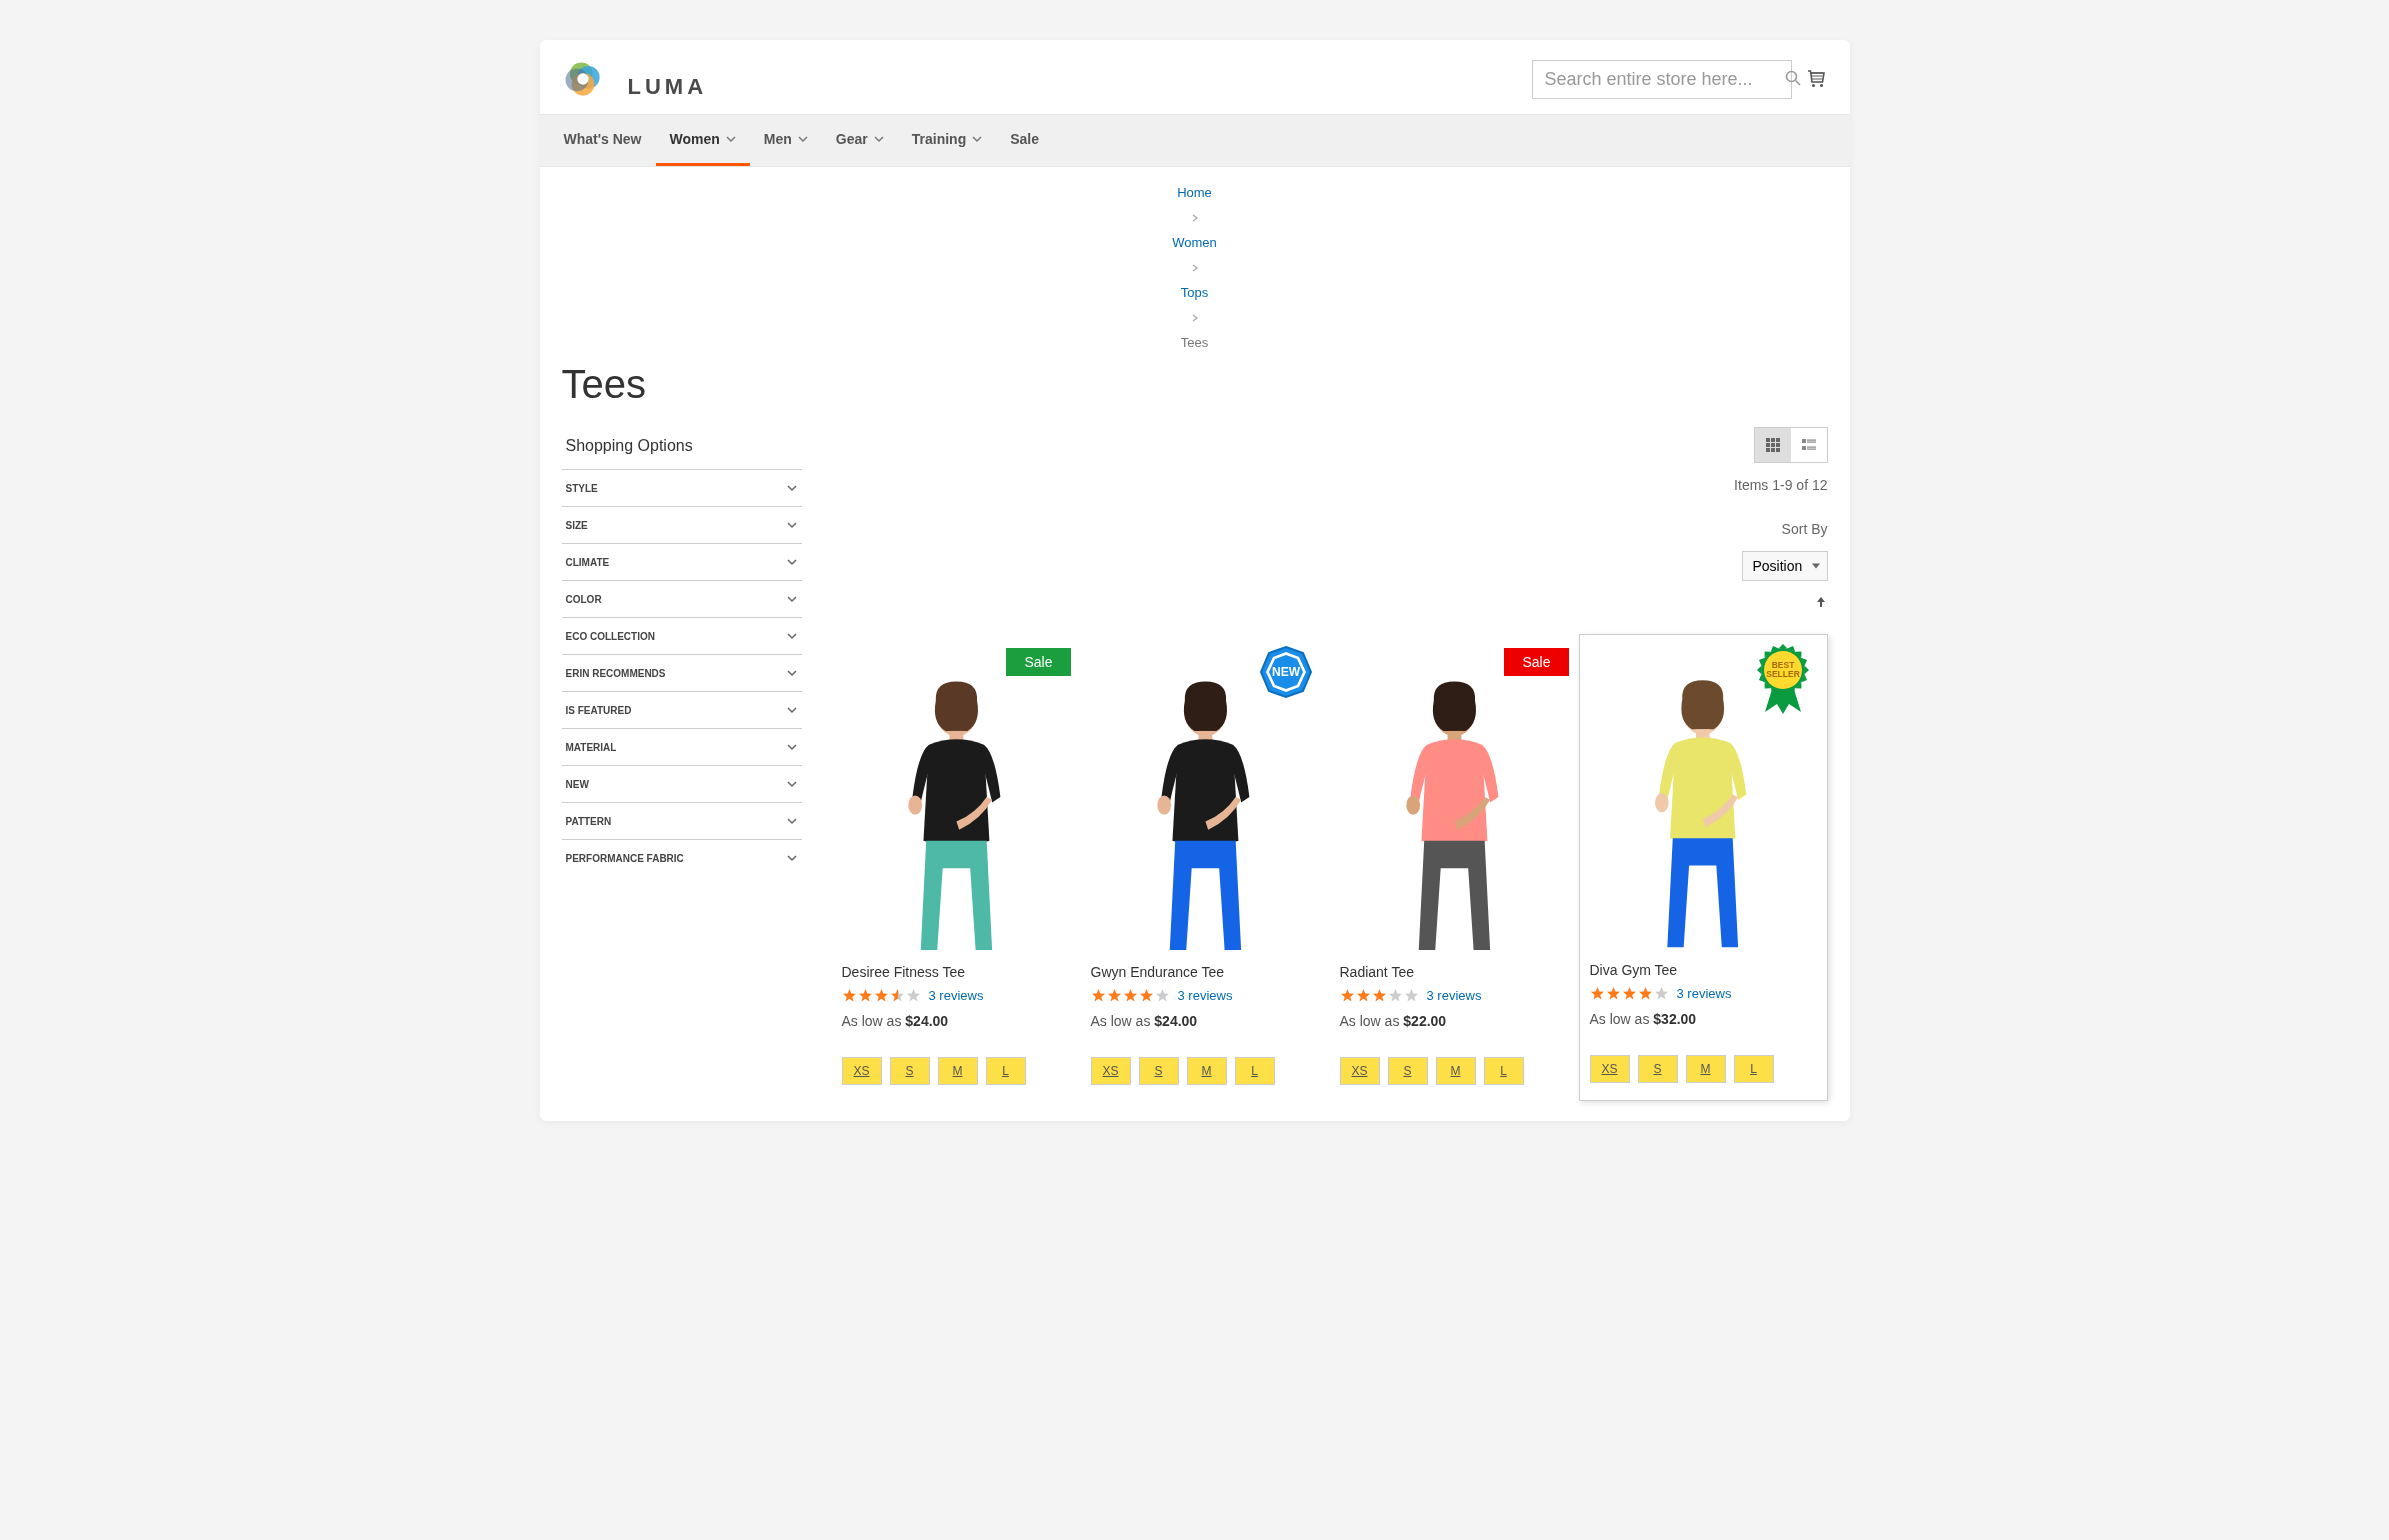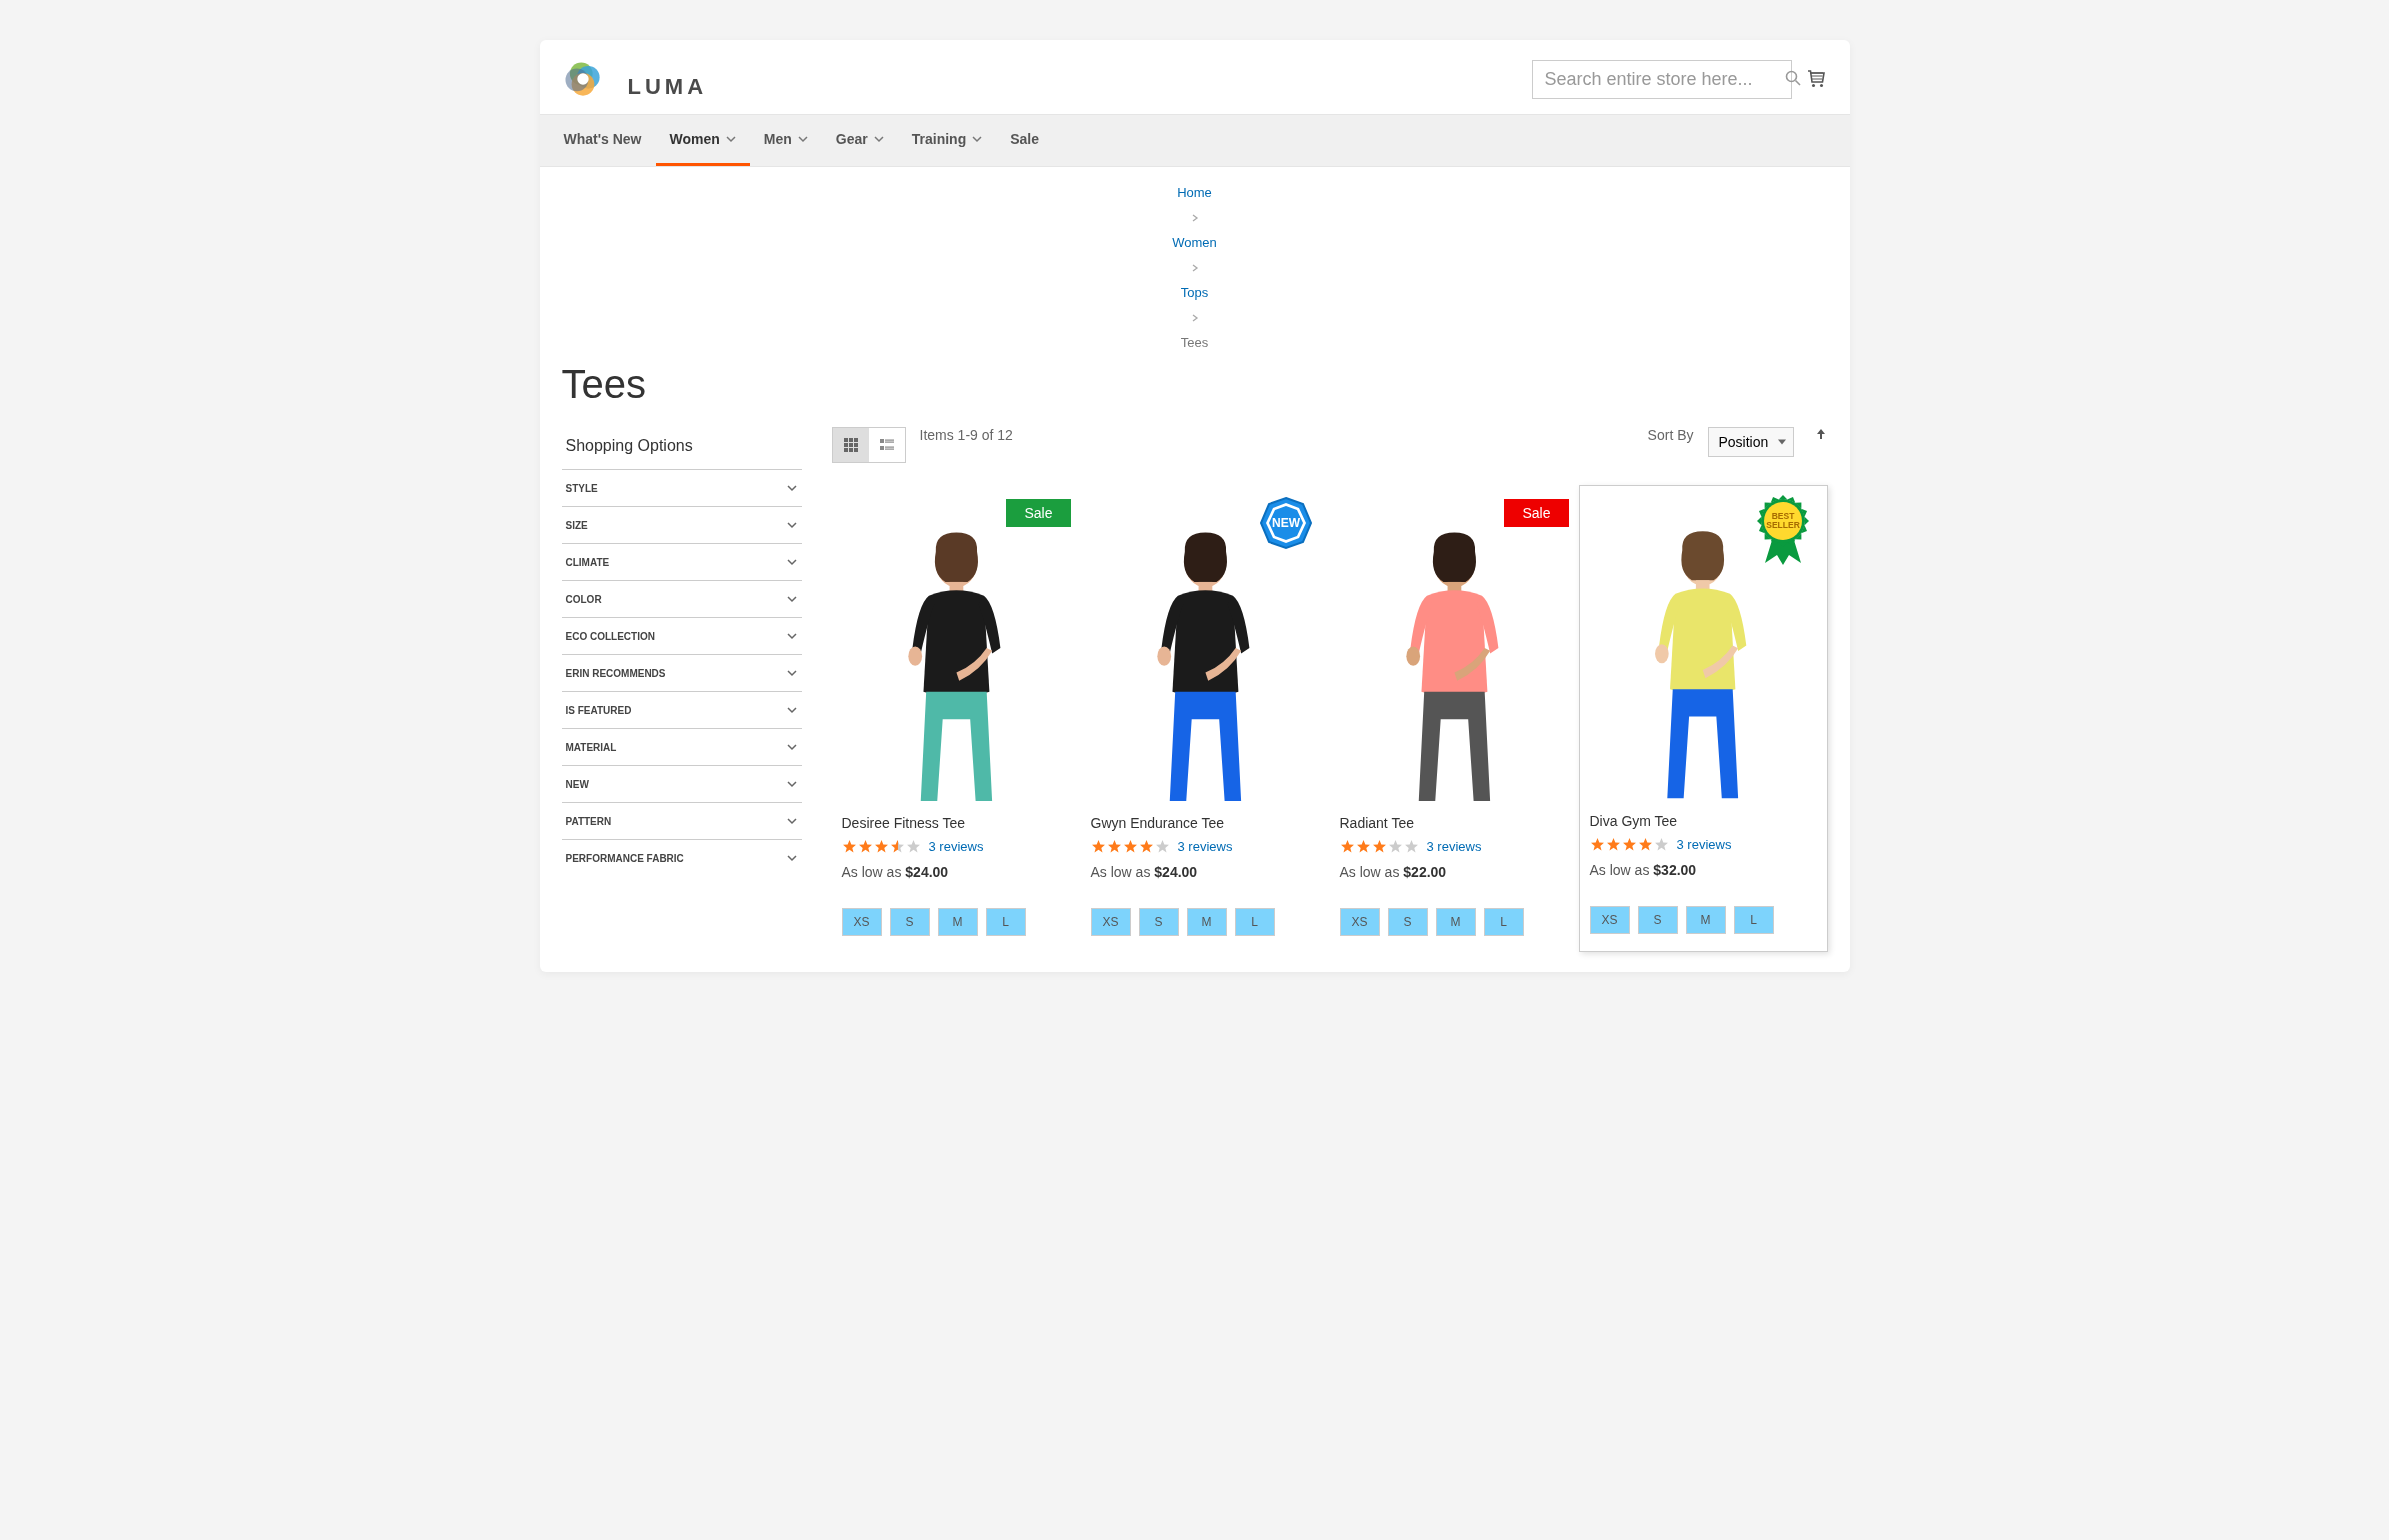--- a/index.html
+++ b/index.html
@@ -106,23 +106,24 @@
     font-size: 10px;
     font-weight: 600;
     color: #444;
     cursor: pointer;
     text-transform: uppercase;
   }
   
   .main { flex: 1; }
   .toolbar {
     display: flex;
-    align-items: flex-start;
+    align-items: flex-end;
     gap: 14px;
     margin-bottom: 22px;
+    flex-direction: column;
   }
   .view-switch {
     display: flex;
     border: 1px solid #ccc;
   }
   .view-btn {
     width: 36px;
     height: 34px;
     display:flex;
     align-items:center;
@@ -209,25 +210,26 @@
   }
   .rating-row { display:flex; align-items:center; gap:8px; margin-bottom:10px;}
   .stars { display:flex; gap:1px;}
   .reviews-link { color:#006bb4; font-size:13px;}
   .price-row { font-size:14px; color:#555; margin-bottom:28px;}
   .price-row .price { font-weight:700; color:#333;}
   .swatches { display:flex; gap:8px;}
   .swatch {
     width:40px; height:28px;
     border:1px solid #ccc;
-    background:#7dd3fc;
+    background:#fde047;
     font-size:12px;
     color:#555;
     display:flex;align-items:center;justify-content:center;
     cursor:pointer;
+    text-decoration:underline;
   }
   
   .model {
     width: 72%;
     height: 96%;
     position:relative;
   }
   .model svg { width:100%; height:100%; }
 </style>
 </head>

